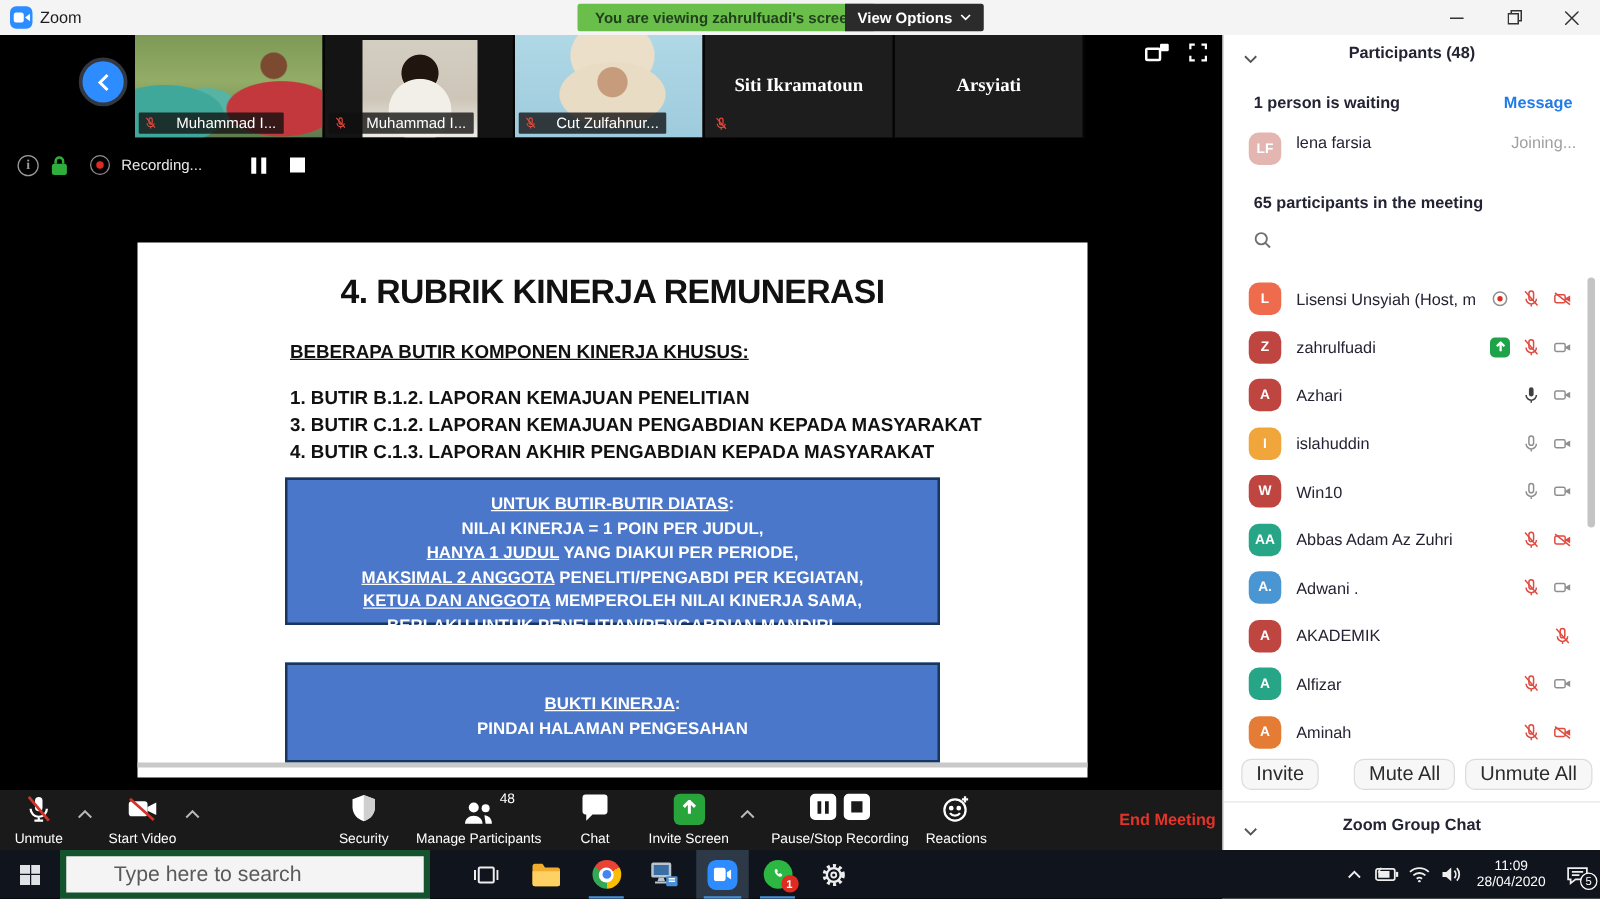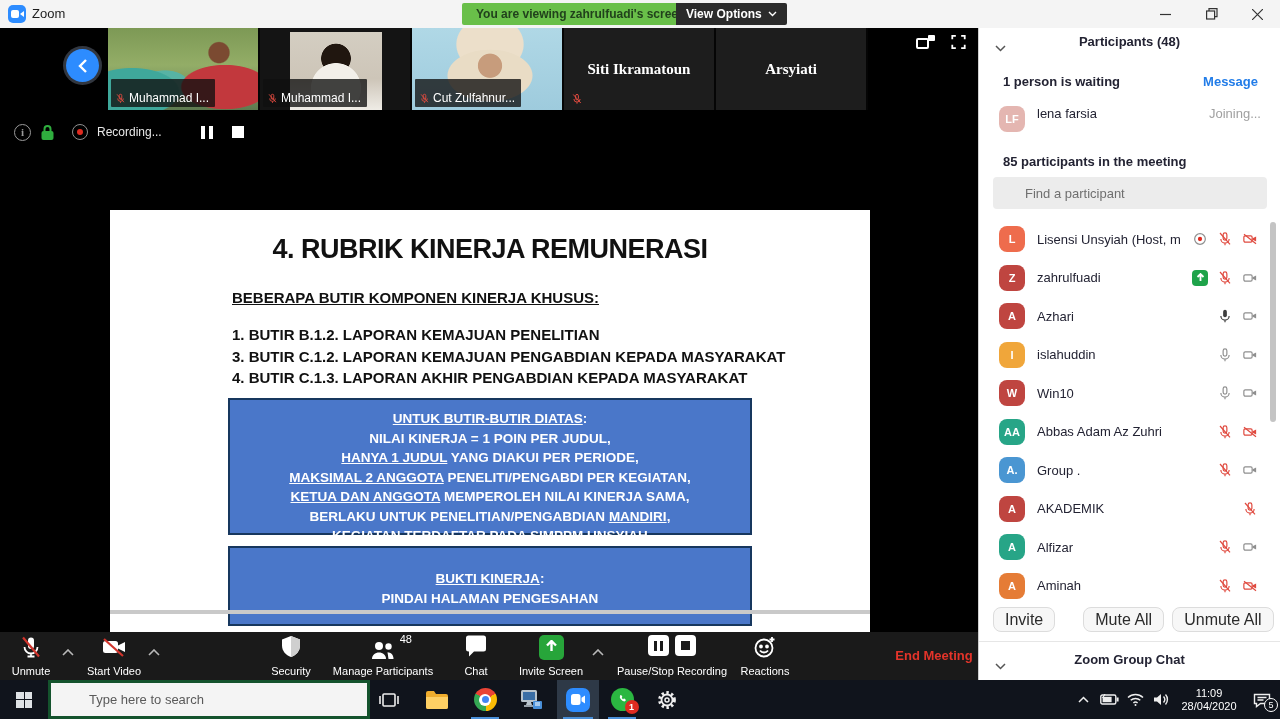--- a/index.html
+++ b/index.html
@@ -21,22 +21,22 @@
   .winctl { position:absolute; top:0; width:46px; height:28px; display:flex; align-items:center; justify-content:center; color:#333; }
   .winctl svg { display:block; }
 
   
   .stage { position:absolute; left:0; top:28px; width:978px; height:604px; background:#000; }
 
   
   .strip { position:absolute; left:108px; top:0; height:82px; display:flex; }
   .vtile { position:relative; width:152px; height:82px; background:#1d1d1d; border-right:2px solid #050505; overflow:hidden; }
   .vname-center { display:flex; align-items:center; justify-content:center; color:#fff; font-size:15px; font-weight:bold;font-family:Liberation Serif, serif; }
-  .chip { position:absolute; left:3px; bottom:3px; display:flex; align-items:center; gap:3px;
-    background:rgba(15,15,15,.78); color:#fff; font-size:12px; padding:12px 6px 2px 4px; border-radius:1px; white-space:nowrap; }
+  .chip { position:absolute; left:3px; bottom:3px; display:flex; align-items:center; gap:15px;
+    background:rgba(15,15,15,.78); color:#fff; font-size:12px; padding:1px 6px 2px 4px; border-radius:1px; white-space:nowrap; }
   .chip.bare { background:transparent; }
   .photo1 { position:absolute; inset:0;
     background:
       radial-gradient(circle at 74% 30%, #7b4a31 0 8%, transparent 9%),
       radial-gradient(ellipse at 78% 72%, #c2383d 0 26%, transparent 27%),
       radial-gradient(ellipse at 16% 78%, #3fa89b 0 26%, transparent 27%),
       radial-gradient(ellipse at 38% 70%, #57b3a4 0 18%, transparent 19%),
       linear-gradient(180deg,#7d9955 0%,#93ad67 45%,#5e7a50 100%); }
   .photo2wrap { position:absolute; inset:0; background:#141414; }
   .photo2 { position:absolute; left:30px; top:4px; width:92px; height:78px;
@@ -60,28 +60,28 @@
   .recbar .lbl { color:#e8e8e8; font-size:12px; margin-right:26px; }
   .icircle { width:17px; height:17px; border-radius:50%; border:1.5px solid #9a9a9a; color:#9a9a9a;
     font-size:11px; font-weight:bold; display:flex; align-items:center; justify-content:center; font-family:"Liberation Serif",serif; }
   .reco { width:16px; height:16px; border-radius:50%; border:1.5px solid #8f8f8f; position:relative; margin-left:8px; }
   .reco:after { content:""; position:absolute; left:3.5px; top:3.5px; width:6px; height:6px; border-radius:50%; background:#e02b20; }
   .pausebars { display:flex; gap:4px; margin-left:4px; }
   .pausebars i { width:4px; height:13px; background:#fff; }
   .stopsq { width:12px; height:12px; background:#fff; margin-left:10px; }
 
   
-  .slide { position:absolute; left:110px; top:182px; width:760px; height:428px; background:#fff; color:#111; }
+  .slide { position:absolute; left:110px; top:166px; width:760px; height:428px; background:#fff; color:#111; }
   .slide-underline-strip { position:absolute; left:110px; top:610px; width:760px; height:4px; background:#c9c9c9; }
   .s-title { margin-top:24px; text-align:center; font-size:27px; font-weight:bold; letter-spacing:-0.5px; }
   .s-sub { margin:24px 0 0 122px; font-size:15px; font-weight:bold; text-decoration:underline; }
   .s-items { margin:18px 0 0 122px; font-size:15px; font-weight:bold; line-height:21.5px; }
   .bluebox { position:absolute; left:118px; width:524px; background:#4a77c9; border:2px solid #17375e;
     color:#fff; font-weight:bold; font-size:13.5px; text-align:center; }
-  .bx1 { top:188px; height:137px; padding-top:9px; line-height:19.5px; }
+  .bx1 { top:188px; height:118px; padding-top:9px; line-height:19.5px; }
   .bx2 { top:336px; height:80px; padding-top:21px; line-height:19.5px; }
   .u { text-decoration:underline; }
 
   
   .toolbar { position:absolute; left:0; top:632px; width:978px; height:48px; background:#1a1a1a; }
   .tbi { position:absolute; top:3px; height:44px; display:flex; flex-direction:column; align-items:center; justify-content:space-between; padding-bottom:2px; }
   .tbi .lab { color:#fff; font-size:11px; white-space:nowrap; }
   .caretup { position:absolute; top:10px; color:#b9b9b9; }
   .sharesq { width:25px; height:25px; border-radius:5px; background:#27a53a; display:flex; align-items:center; justify-content:center; }
   .icw { position:relative; height:26px; display:flex; align-items:flex-end; }
@@ -122,22 +122,22 @@
   .sb-div { position:absolute; left:0; top:613px; width:100%; border-top:1px solid #e6e6e6; }
   .chat-head { position:absolute; left:0; top:624px; width:100%; text-align:center; font-size:13px; font-weight:bold; color:#232333; }
   .chat-chev { position:absolute; left:16px; top:628px; color:#555; }
   .sb-scroll { position:absolute; left:291px; top:194px; width:6px; height:200px; border-radius:3px; background:#c4c4c4; }
 
   
   .taskbar { position:absolute; left:0; top:680px; width:1280px; height:39px; background:#10141c; z-index:40; }
   .startbtn { position:absolute; left:0; top:0; width:48px; height:39px; display:flex; align-items:center; justify-content:center; }
   .winlogo { width:16px; height:16px; display:grid; grid-template-columns:7.5px 7.5px; grid-template-rows:7.5px 7.5px; gap:1px; }
   .winlogo i { background:#dfe3e6; }
-  .tsearch { position:absolute; left:48px; top:0; width:322px; height:39px; background:#f4f4f4; border:3px solid #14532d;
-    font-size:13px; color:#454545; padding:0 10px 0 38px; outline:none; }
+  .tsearch { position:absolute; left:48px; top:0; width:296px; height:39px; background:#f4f4f4; border:5px solid #14532d;
+    font-size:17px; color:#454545; padding:0 10px 0 38px; outline:none; }
   .tsearch::placeholder { color:#5a5a5a; }
   .tmag { position:absolute; left:60px; top:11px; color:#3c3c3c; }
   .tcell { position:absolute; top:0; width:40px; height:39px; display:flex; align-items:center; justify-content:center; }
   .tcell.active { background:#2e3947; }
   .runline { position:absolute; bottom:0; left:6px; right:6px; height:2.5px; background:#4a90d9; }
   .chrome { position:relative; width:23px; height:23px; border-radius:50%;
     background:conic-gradient(from -60deg,#ea4335 0 120deg,#fbbc05 120deg 240deg,#34a853 240deg 360deg); }
   .chrome:after { content:""; position:absolute; left:5.5px; top:5.5px; width:12px; height:12px; border-radius:50%; background:#fff; }
   .chrome:before { content:""; position:absolute; left:8px; top:8px; width:7px; height:7px; border-radius:50%; background:#4285f4; z-index:1; }
   .zoomtile { width:24px; height:24px; border-radius:7px; background:#2d8cff; display:flex; align-items:center; justify-content:center; }
@@ -393,29 +393,28 @@
 
     <div class="sb-wait">1 person is waiting</div>
     <div class="sb-msg">Message</div>
 
     <div class="waitrow">
       <span class="pav" style="background:#e4b6b1">LF</span>
       <span class="nm">lena farsia</span>
       <span class="st">Joining...</span>
     </div>
 
-    <div class="sb-inmeet">85 participants in the meeting</div>
+    <div class="sb-inmeet">65 participants in the meeting</div>
 
     <span class="searchmag">
       <svg width="14" height="14" viewBox="0 0 14 14" fill="none" stroke="currentColor" stroke-width="1.5">
           <circle cx="6" cy="6" r="4.5"></circle>
           <path d="M9.5 9.5L13 13"></path>
         </svg>
     </span>
-    <input class="sb-search" placeholder="Find a participant" style="">
 
     <div class="plist">
       <div class="prow">
         <span class="pav" style="background:#ee6c4d">L</span>
         <span class="pname">Lisensi Unsyiah (Host, me)</span>
         <span class="pic">
           <svg class="ic" viewBox="0 0 24 24">
               <circle cx="12" cy="12" r="8" fill="none" stroke="#8f8f8f" stroke-width="1.8"></circle>
               <circle cx="12" cy="12" r="3.2" fill="#e02b20"></circle>
             </svg>
@@ -504,21 +503,21 @@
             </svg>
           <svg class="ic red" viewBox="0 0 24 24">
               <rect x="2.8" y="7.2" width="12.4" height="9.6" rx="2" fill="none" stroke="currentColor" stroke-width="1.8"></rect>
               <path d="M15.8 11l5.4-2.8v7.6L15.8 13z" fill="currentColor"></path>
               <path d="M3 5l18 14" stroke="currentColor" stroke-width="1.8"></path>
             </svg>
         </span>
       </div>
       <div class="prow">
         <span class="pav" style="background:#4a96d2">A.</span>
-        <span class="pname">Group .</span>
+        <span class="pname">Adwani .</span>
         <span class="pic">
           <svg class="ic red" viewBox="0 0 24 24">
               <rect x="9.2" y="2.8" width="5.6" height="11" rx="2.8" fill="none" stroke="currentColor" stroke-width="1.8"></rect>
               <path d="M5.8 12a6.2 6.2 0 0 0 12.4 0M12 18.4v3" fill="none" stroke="currentColor" stroke-width="1.8"></path>
               <path d="M4.5 3l15 17" stroke="currentColor" stroke-width="1.8"></path>
             </svg>
           <svg class="ic gray" viewBox="0 0 24 24">
               <rect x="2.8" y="7.2" width="12.4" height="9.6" rx="2" fill="none" stroke="currentColor" stroke-width="1.8"></rect>
               <path d="M15.8 11l5.4-2.8v7.6L15.8 13z" fill="currentColor"></path>
             </svg>

